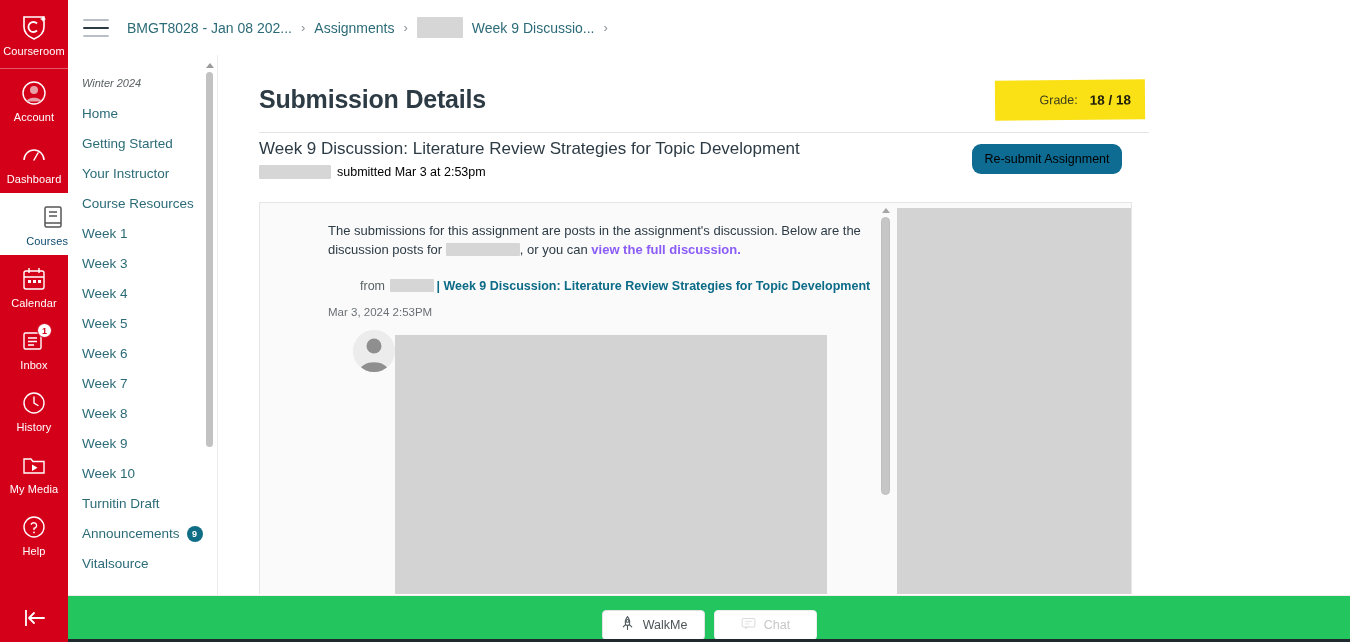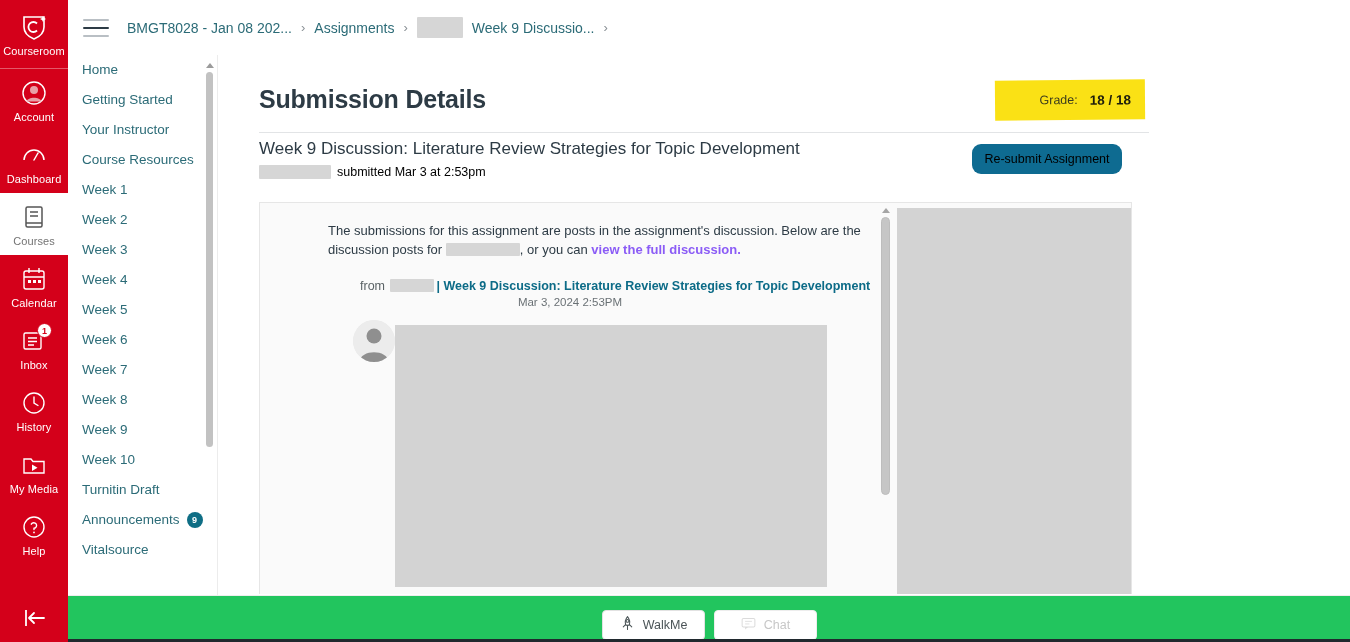--- a/index.html
+++ b/index.html
@@ -23,21 +23,21 @@
     width: 68px; padding: 12px 0 10px;
     display: flex; flex-direction: column; align-items: center;
     border-bottom: 1px solid rgba(255,255,255,0.35);
   }
   .rail-item {
     width: 68px; padding: 9px 0 7px;
     display: flex; flex-direction: column; align-items: center;
     position: relative;
     cursor: pointer;
   }
-  .rail-item.active { background: #ffffff; color: #737373; }
+  .rail-item.active { background: #ffffff; color: #0c4a6e; align-items: flex-end; }
   .rail-label {
     font-size: 11px; line-height: 13px; margin-top: 3px;
     letter-spacing: .1px; text-align: center; white-space: nowrap;
   }
   .rail-icon { position: relative; width: 30px; height: 30px; }
   .rail-icon svg { display: block; width: 30px; height: 30px; }
   .rail-badge {
     position: absolute; right: -3px; top: -3px;
     min-width: 15px; height: 15px; border-radius: 8px;
     background: #ffffff; color: #d4001a;
@@ -170,21 +170,21 @@
   .intro {
     font-size: 13px; color: #2d3b45; line-height: 19px;
   }
   .link { color: #8b5cf6; font-weight: bold; cursor: pointer; }
   .from-line {
     margin-top: 18px; margin-left: 32px;
     font-size: 12.5px; color: #5b6366; line-height: 19px;
   }
   .from-link { color: #0c6b87; font-weight: bold; cursor: pointer; }
   .post-date {
-    margin-top: 0; text-align: center; padding-right: 60px;
+    margin-top: 10px; text-align: left; padding-right: 60px;
     font-size: 11.5px; color: #6a7175;
   }
   .post-body { position: relative; margin-top: 12px; margin-left: 25px; }
   .avatar {
     position: absolute; left: 0; top: 0;
     width: 42px; height: 42px; border-radius: 50%;
     background: #e9e9e9; overflow: hidden;
   }
   .redact-block {
     position: absolute; left: 42px; top: 5px;
@@ -353,38 +353,36 @@
       <span class="crumb-sep">›</span>
       <span class="crumb">Assignments</span>
       <span class="crumb-sep">›</span>
       <span class="crumb redacted-crumb"></span>
       <span class="crumb" style="margin-left:9px">Week 9 Discussio...</span>
       <span class="crumb-sep">›</span>
     </div>
   </header>
 
   <aside class="coursenav">
+    <div class="term-label">Winter 2024</div>
 
     <div class="nav-item">
         <span>Home</span>
       </div>
     <div class="nav-item">
         <span>Getting Started</span>
       </div>
     <div class="nav-item">
         <span>Your Instructor</span>
       </div>
     <div class="nav-item">
         <span>Course Resources</span>
       </div>
     <div class="nav-item">
         <span>Week 1</span>
-      </div>
-    <div class="nav-item">
-        <span>Week 2</span>
       </div>
     <div class="nav-item">
         <span>Week 3</span>
       </div>
     <div class="nav-item">
         <span>Week 4</span>
       </div>
     <div class="nav-item">
         <span>Week 5</span>
       </div>

